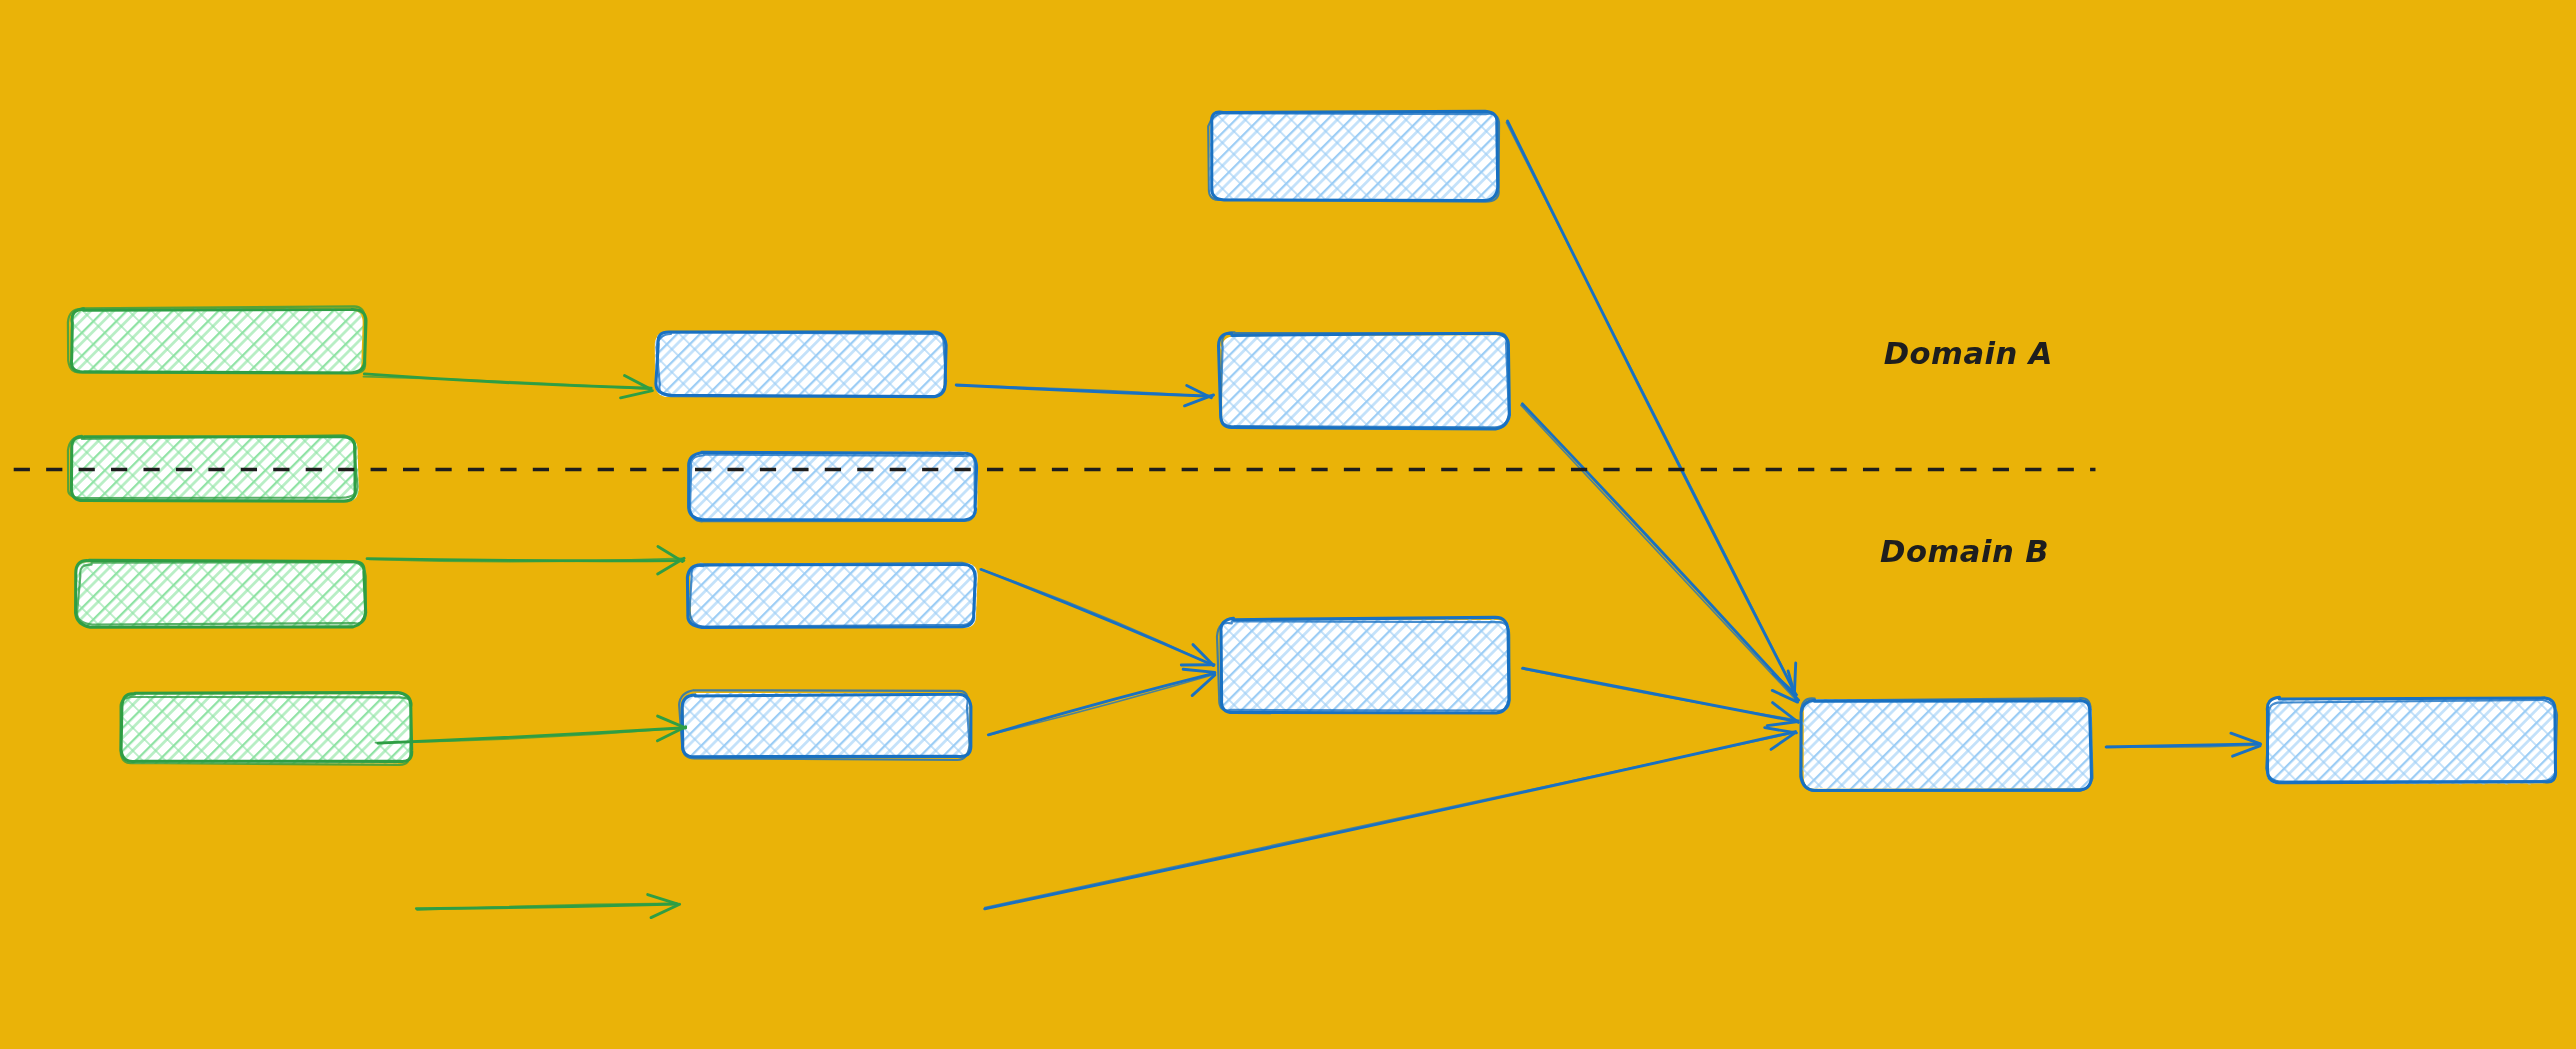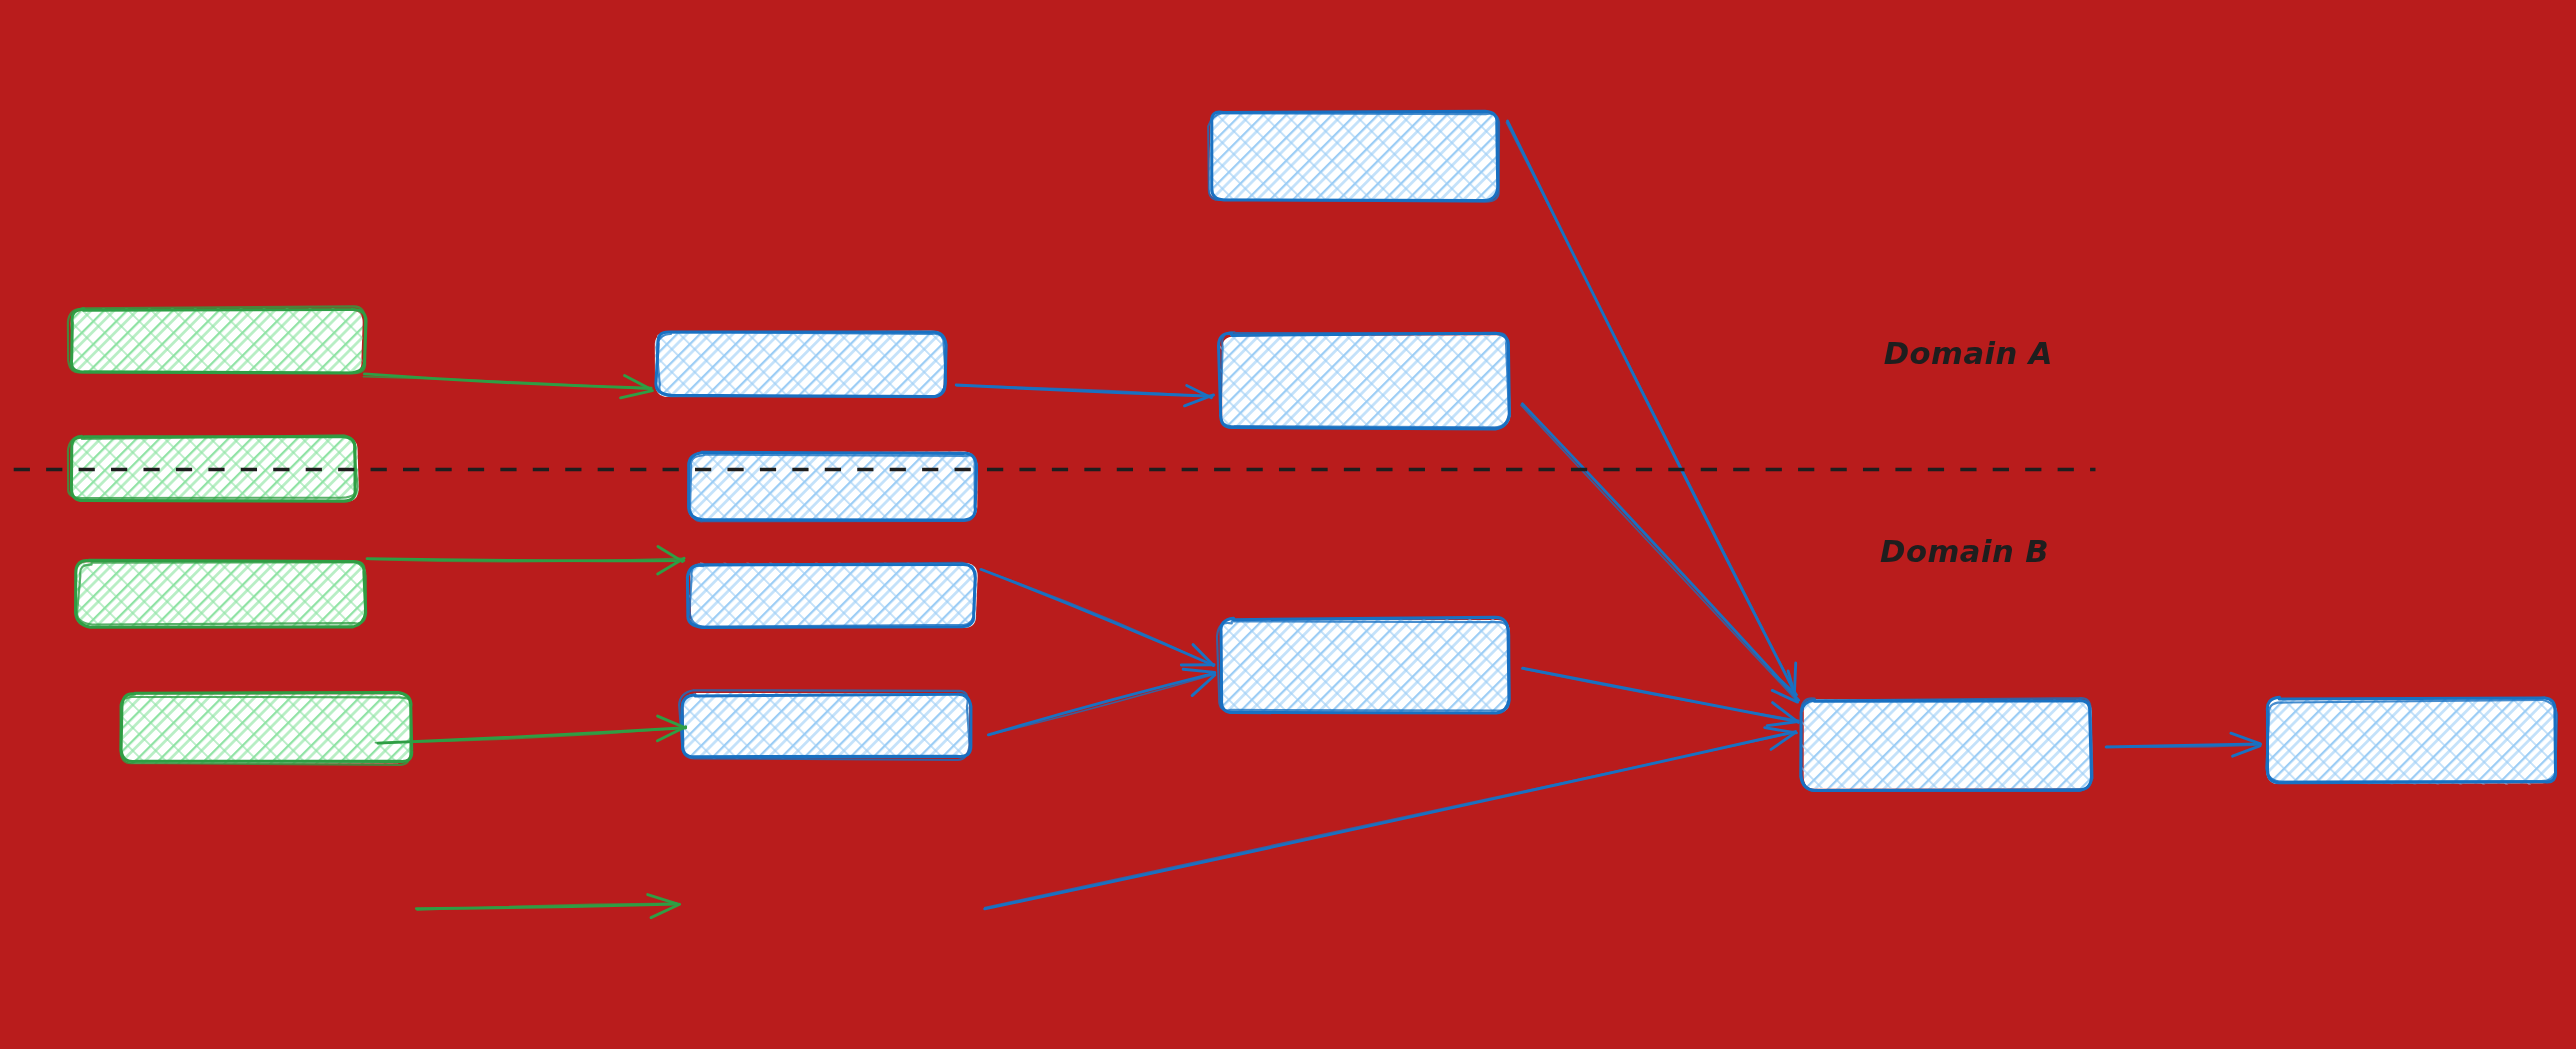--- a/index.html
+++ b/index.html
@@ -11,21 +11,21 @@
   body {
     width: 2576px;
     height: 1049px;
     overflow: hidden;
     font-family: "DejaVu Sans", sans-serif;
   }
   #canvas-root {
     position: relative;
     width: 2576px;
     height: 1049px;
-    background: #b91c1c;
+    background: #eab308;
   }
   svg#diagram {
     position: absolute;
     top: 0;
     left: 0;
     width: 2576px;
     height: 1049px;
     display: block;
   }
   .domain-label {

